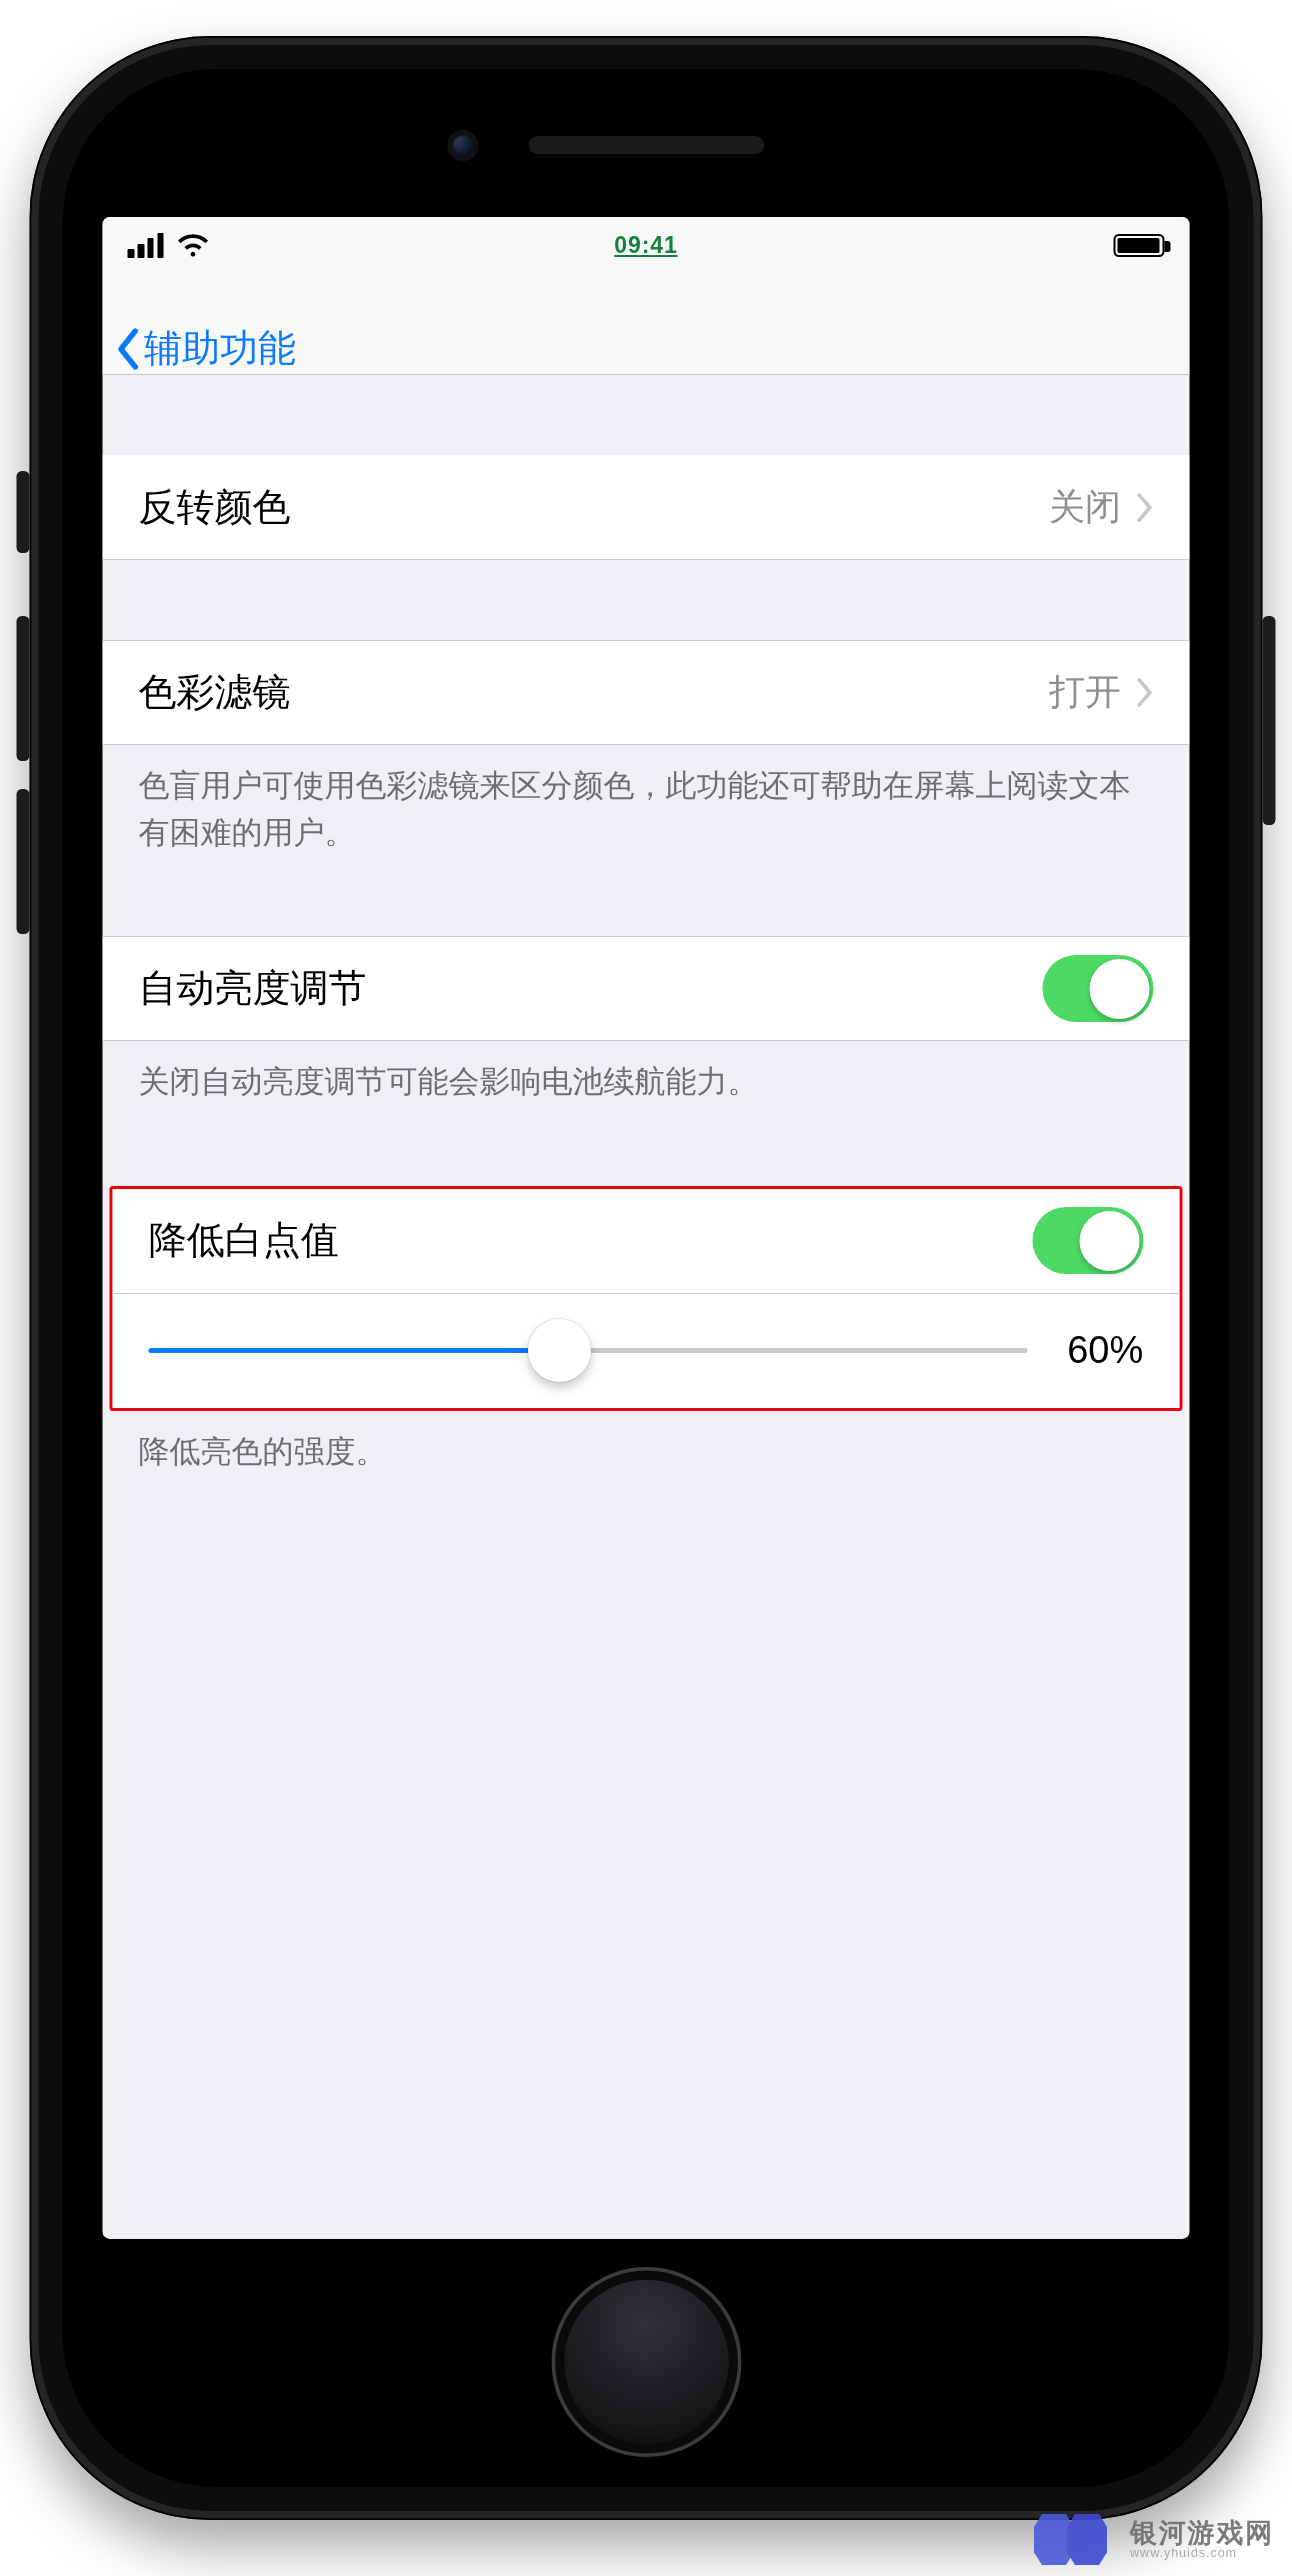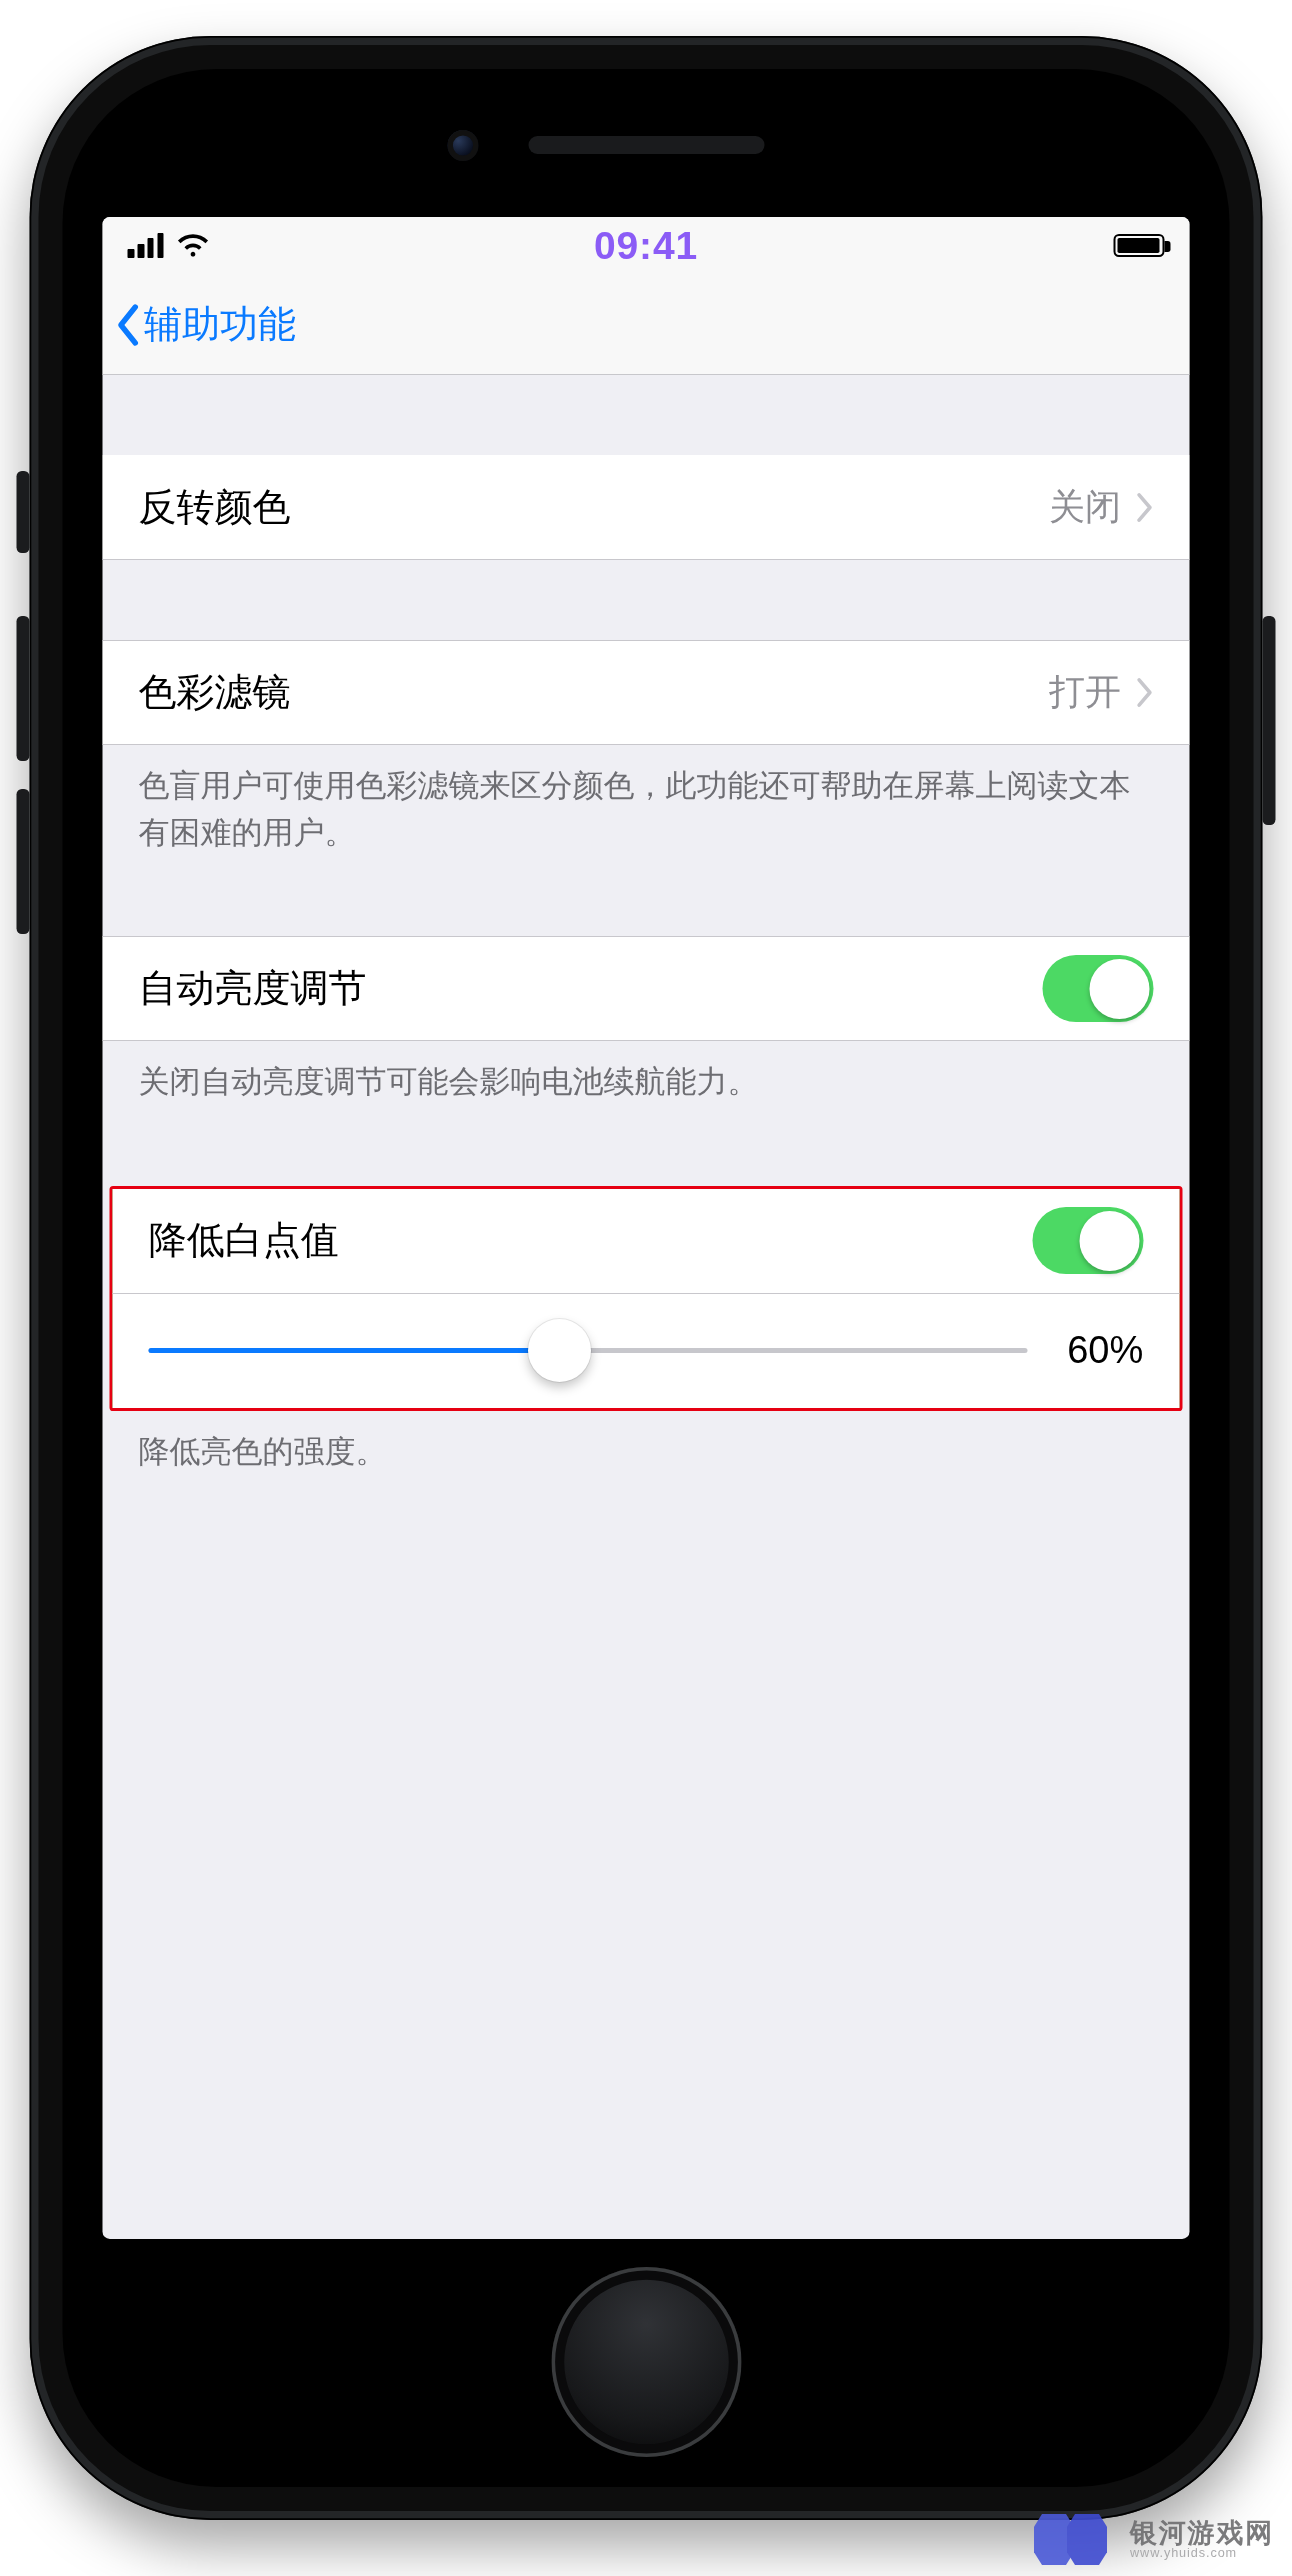--- a/index.html
+++ b/index.html
@@ -74,43 +74,44 @@
   
   .status{
     height:58px;background:#f8f8f8;
     display:flex;align-items:center;justify-content:space-between;
     padding:0 25.4px;
     border-bottom:0.9px solid rgba(0,0,0,0);
   }
   .status-left,.status-right{display:flex;align-items:center;gap:12.7px}
   .status-time{
     position:absolute;left:0;right:0;text-align:center;
-    font-size:39px;font-weight:600;color:#8b5cf6;letter-spacing:0.9px;
+    font-size:23px;font-weight:600;color:#15803d;letter-spacing:0.9px;
     pointer-events:none;
+    text-decoration:underline;
   }
   
   .bars{display:flex;align-items:flex-end;gap:3.6px}
   .bars span{width:6.3px;background:#000;border-radius:0.9px}
   .bars span:nth-child(1){height:9px}
   .bars span:nth-child(2){height:14.5px}
   .bars span:nth-child(3){height:20px}
   .bars span:nth-child(4){height:25.4px}
   
   .wifi svg{width:33px;height:25.4px;display:block}
   
   .battery{display:flex;align-items:center;gap:3.6px}
   .battery-body{width:51px;height:23.6px;border:2.7px solid #000;border-radius:5.4px;position:relative}
   .battery-body::after{content:"";position:absolute;right:-8.2px;top:5.4px;width:5.4px;height:11px;background:#000;border-radius:0 2.7px 2.7px 0}
   .battery-fill{position:absolute;inset:2.7px;background:#000;border-radius:1.8px}
 
   
   .navbar{
     height:100px;background:#f8f8f8;
     border-bottom:0.9px solid #c7c7cb;
-    position:relative;display:flex;align-items:center;
+    position:relative;display:flex;align-items:flex-end;
   }
   .nav-back{
     display:flex;align-items:center;gap:1.8px;
     color:#0a7aff;font-size:38px;
     padding-left:12.7px;
     cursor:pointer;
   }
   .nav-back svg{width:27px;height:44px}
   .nav-title{
     position:absolute;left:0;right:0;text-align:center;

